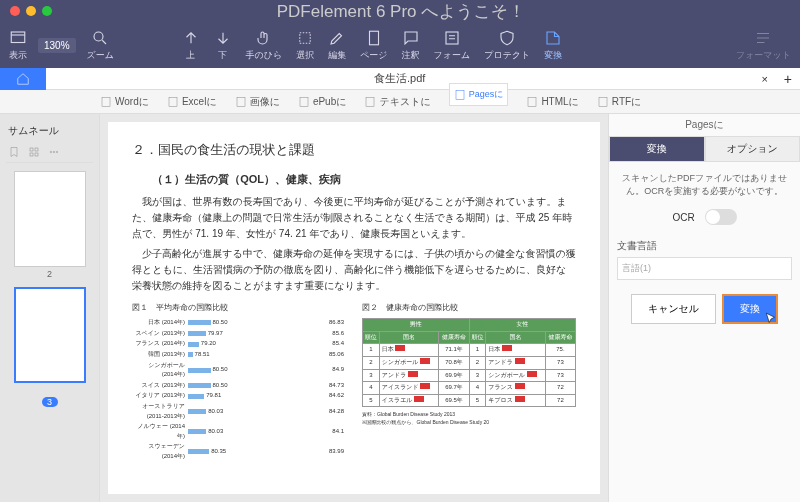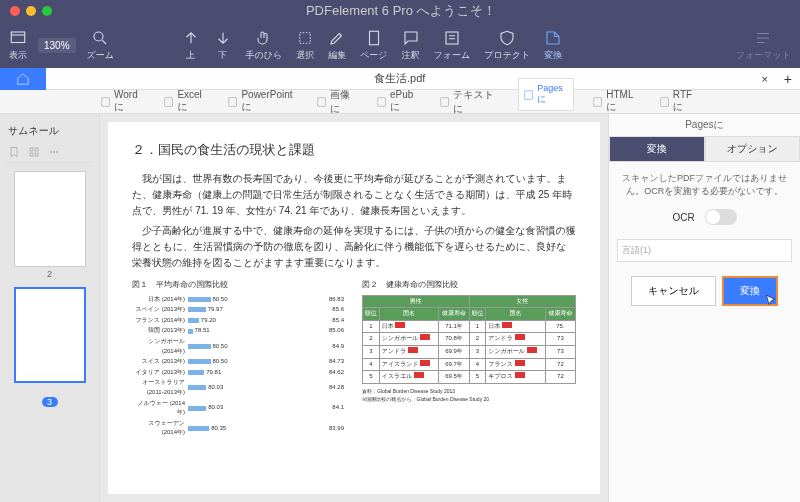--- a/index.html
+++ b/index.html
@@ -1,20 +1,20 @@
 <!DOCTYPE html>
 <html><head>
 <meta charset="utf-8">
 <style>
 *{margin:0;padding:0;box-sizing:border-box;font-family:"Hiragino Kaku Gothic Pro","Meiryo",sans-serif}
 body{width:800px;height:502px;overflow:hidden;background:#fff;font-size:11px;color:#333}
 .titlebar{height:22px;background:#4a4c70;display:flex;align-items:center;color:#ccc}
 .traffic{display:flex;gap:6px;padding:0 10px}
 .dot{width:10px;height:10px;border-radius:50%}
-.title{flex:1;text-align:center;font-size:13px}
+.title{flex:1;text-align:center;font-size:17px}
 .ribbon{height:46px;background:#4a4c70;display:flex;align-items:center;padding:0 6px;gap:8px}
 .r-item{display:flex;flex-direction:column;align-items:center;color:#d8d8e8;font-size:9px;cursor:pointer;padding:2px 3px}
 .r-item svg{width:18px;height:18px;margin-bottom:2px;stroke:#d8d8e8;fill:none;stroke-width:1.5}
 .r-item.active svg{stroke:#6da3ff}
 .r-item.active{color:#a0c4ff}
 .zoom{background:#5a5c80;color:#fff;padding:2px 6px;border-radius:2px;font-size:10px}
 .tabbar{height:22px;background:#fff;border-bottom:1px solid #ddd;display:flex;align-items:center}
 .home{width:46px;height:22px;background:#3a7cff;display:flex;align-items:center;justify-content:center}
 .home svg{stroke:#fff;fill:none;width:14px;height:14px}
 .tab{flex:1;text-align:center;font-size:11px;color:#444}
@@ -189,26 +189,20 @@
   <div class="conv">
       <svg viewBox="0 0 24 24">
         <rect x="4" y="3" width="16" height="18"></rect>
       </svg>
       <span>Excelに</span>
     </div>
   <div class="conv">
       <svg viewBox="0 0 24 24">
         <rect x="4" y="3" width="16" height="18"></rect>
       </svg>
-      <span>PowerPointに</span>
-    </div>
-  <div class="conv">
-      <svg viewBox="0 0 24 24">
-        <rect x="4" y="3" width="16" height="18"></rect>
-      </svg>
       <span>画像に</span>
     </div>
   <div class="conv">
       <svg viewBox="0 0 24 24">
         <rect x="4" y="3" width="16" height="18"></rect>
       </svg>
       <span>ePubに</span>
     </div>
   <div class="conv">
       <svg viewBox="0 0 24 24">
@@ -257,20 +251,21 @@
     </div>
     <div class="thumb"></div>
     <div class="pn">2</div>
     <div class="thumb sel"></div>
     <div class="pn badge">3</div>
   </div>
 
   <div class="doc">
     <div class="page">
       <div class="h2">２．国民の食生活の現状と課題</div>
+      <div class="h3">（１）生活の質（QOL）、健康、疾病</div>
       <p class="para">我が国は、世界有数の長寿国であり、今後更に平均寿命が延びることが予測されています。また、健康寿命（健康上の問題で日常生活が制限されることなく生活できる期間）は、平成 25 年時点で、男性が 71. 19 年、女性が 74. 21 年であり、健康長寿国といえます。</p>
       <p class="para">少子高齢化が進展する中で、健康寿命の延伸を実現するには、子供の頃からの健全な食習慣の獲得とともに、生活習慣病の予防の徹底を図り、高齢化に伴う機能低下を遅らせるために、良好な栄養状態の維持を図ることがますます重要になります。</p>
       <div class="figs">
         <div class="fig">
           <div class="ft">図１　平均寿命の国際比較</div>
           <div class="bars" id="bars">
               <div class="brow">
                 <span class="blbl">日本 (2014年)</span>
                 <span class="bar" style="width:22.5px"></span>
                 <span style="padding-left:2px">80.50</span>
@@ -402,20 +397,21 @@
     <div class="p-tabs">
       <div class="p-tab act">変換</div>
       <div class="p-tab">オプション</div>
     </div>
     <div class="p-body">
       <div class="msg">スキャンしたPDFファイルではありません。OCRを実施する必要がないです。</div>
       <div class="ocr">
         <span>OCR</span>
         <div class="tog"></div>
       </div>
+      <div class="lbl">文書言語</div>
       <div class="sel">言語(1)</div>
       <div class="btns">
         <button class="btn">キャンセル</button>
         <button class="btn pri">
           <span>変換</span>
           <svg class="cursor" viewBox="0 0 24 24">
               <path d="M4 2l5 16 3-6 6-3z" fill="#fff" stroke="#000"></path>
             </svg>
         </button>
       </div>

